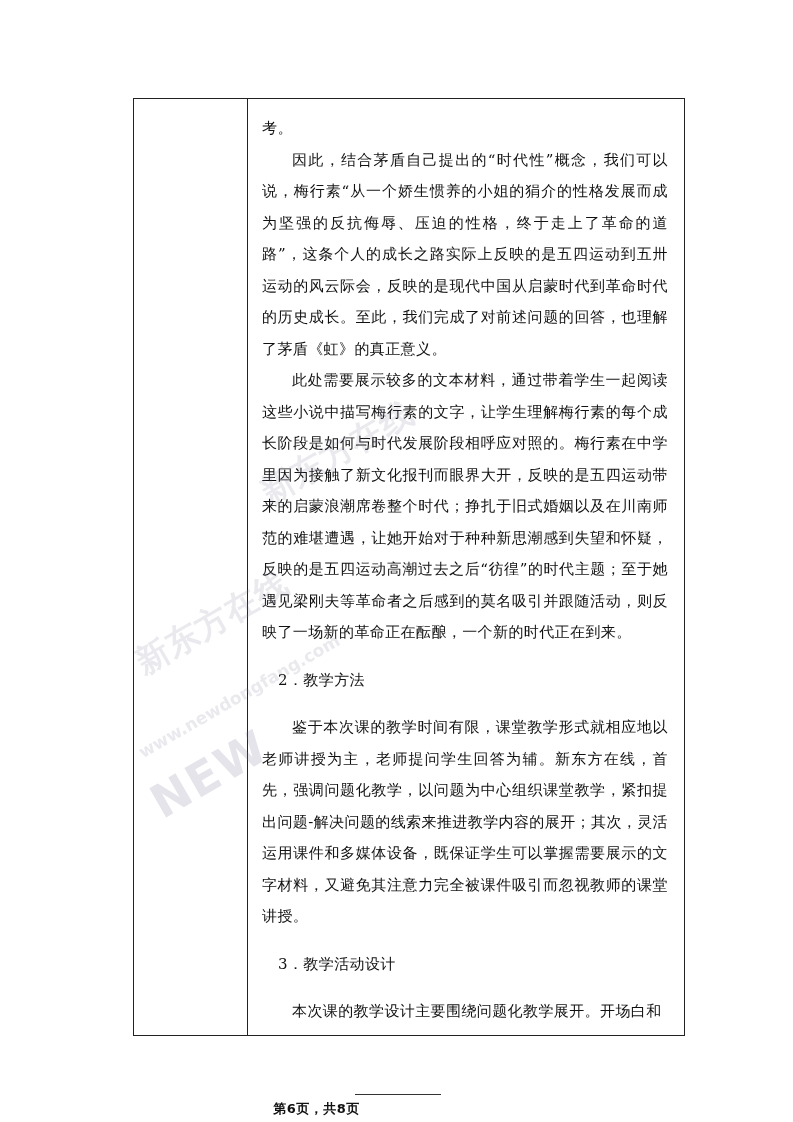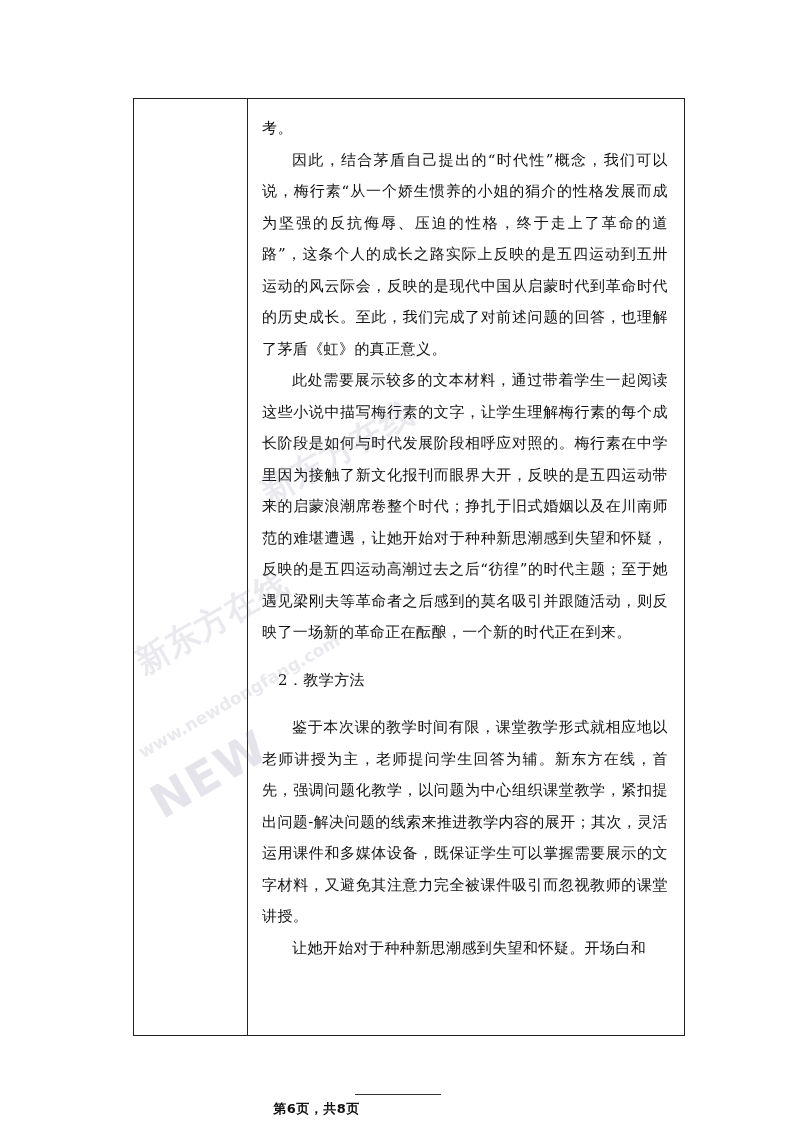--- a/index.html
+++ b/index.html
@@ -144,21 +144,22 @@
 
   <div class="doc-table">
     <div class="col-narrow"></div>
     <div class="col-main">
       <div class="body-text">
         <p class="para noindent">考。</p>
         <p class="para">因此，结合茅盾自己提出的“时代性”概念，我们可以说，梅行素“从一个娇生惯养的小姐的狷介的性格发展而成为坚强的反抗侮辱、压迫的性格，终于走上了革命的道路”，这条个人的成长之路实际上反映的是五四运动到五卅运动的风云际会，反映的是现代中国从启蒙时代到革命时代的历史成长。至此，我们完成了对前述问题的回答，也理解了茅盾《虹》的真正意义。</p>
         <p class="para">此处需要展示较多的文本材料，通过带着学生一起阅读这些小说中描写梅行素的文字，让学生理解梅行素的每个成长阶段是如何与时代发展阶段相呼应对照的。梅行素在中学里因为接触了新文化报刊而眼界大开，反映的是五四运动带来的启蒙浪潮席卷整个时代；挣扎于旧式婚姻以及在川南师范的难堪遭遇，让她开始对于种种新思潮感到失望和怀疑，反映的是五四运动高潮过去之后“彷徨”的时代主题；至于她遇见梁刚夫等革命者之后感到的莫名吸引并跟随活动，则反映了一场新的革命正在酝酿，一个新的时代正在到来。</p>
         <p class="heading">2．教学方法</p>
         <p class="para">鉴于本次课的教学时间有限，课堂教学形式就相应地以老师讲授为主，老师提问学生回答为辅。新东方在线，首先，强调问题化教学，以问题为中心组织课堂教学，紧扣提出问题-解决问题的线索来推进教学内容的展开；其次，灵活运用课件和多媒体设备，既保证学生可以掌握需要展示的文字材料，又避免其注意力完全被课件吸引而忽视教师的课堂讲授。</p>
-        <p class="para">让她开始对于种种新思潮感到失望和怀疑。开场白和</p>
+        <p class="heading">3．教学活动设计</p>
+        <p class="para">本次课的教学设计主要围绕问题化教学展开。开场白和</p>
       </div>
     </div>
   </div>
 
   <div class="watermark">
     <div class="wm-text wm-1">新东方在线</div>
     <div class="wm-text wm-2">新东方在线</div>
     <div class="wm-text wm-3">www.newdongfang.com</div>
     <div class="wm-text wm-4">NEW</div>
   </div>

